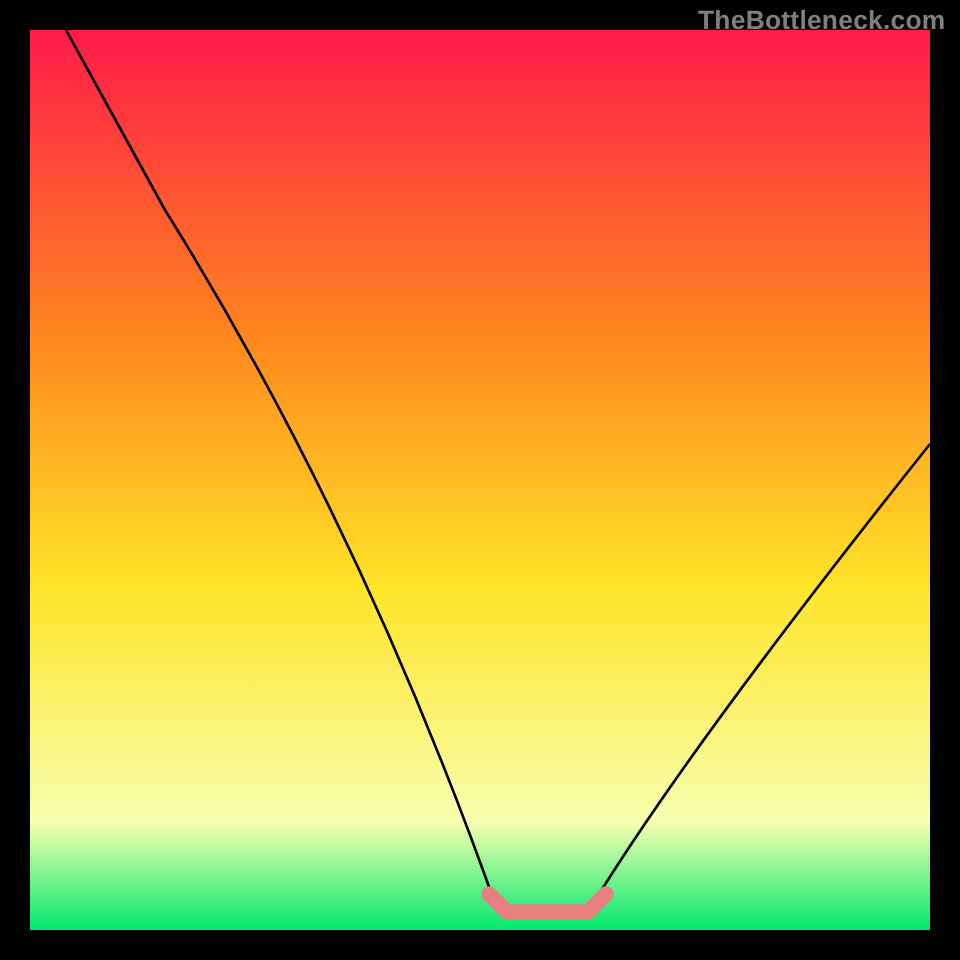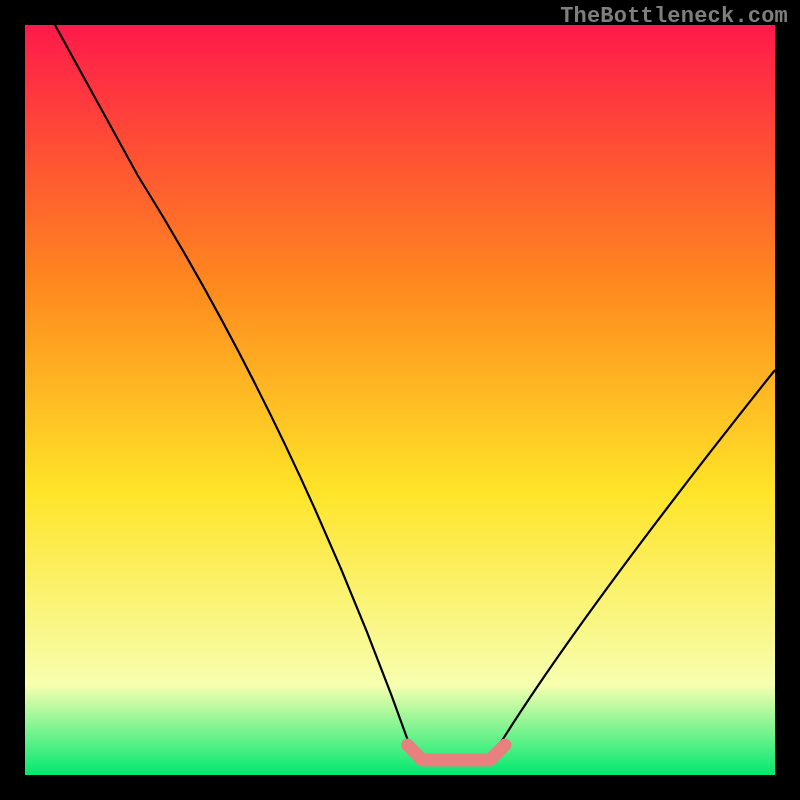--- a/index.html
+++ b/index.html
@@ -14,21 +14,21 @@
     position: absolute;
     left: 25px;
     top: 25px;
     width: 750px;
     height: 750px;
   }
   .watermark {
     position: absolute;
     top: 4px;
     right: 12px;
-    font-family: Liberation Mono, monospace;
+    font-family: Liberation Sans, sans-serif;
     font-size: 22px;
     font-weight: 600;
     color: #7f7f7f;
     letter-spacing: 0.2px;
   }
 </style>
 </head>
 <body>
 
 <div class="frame">

